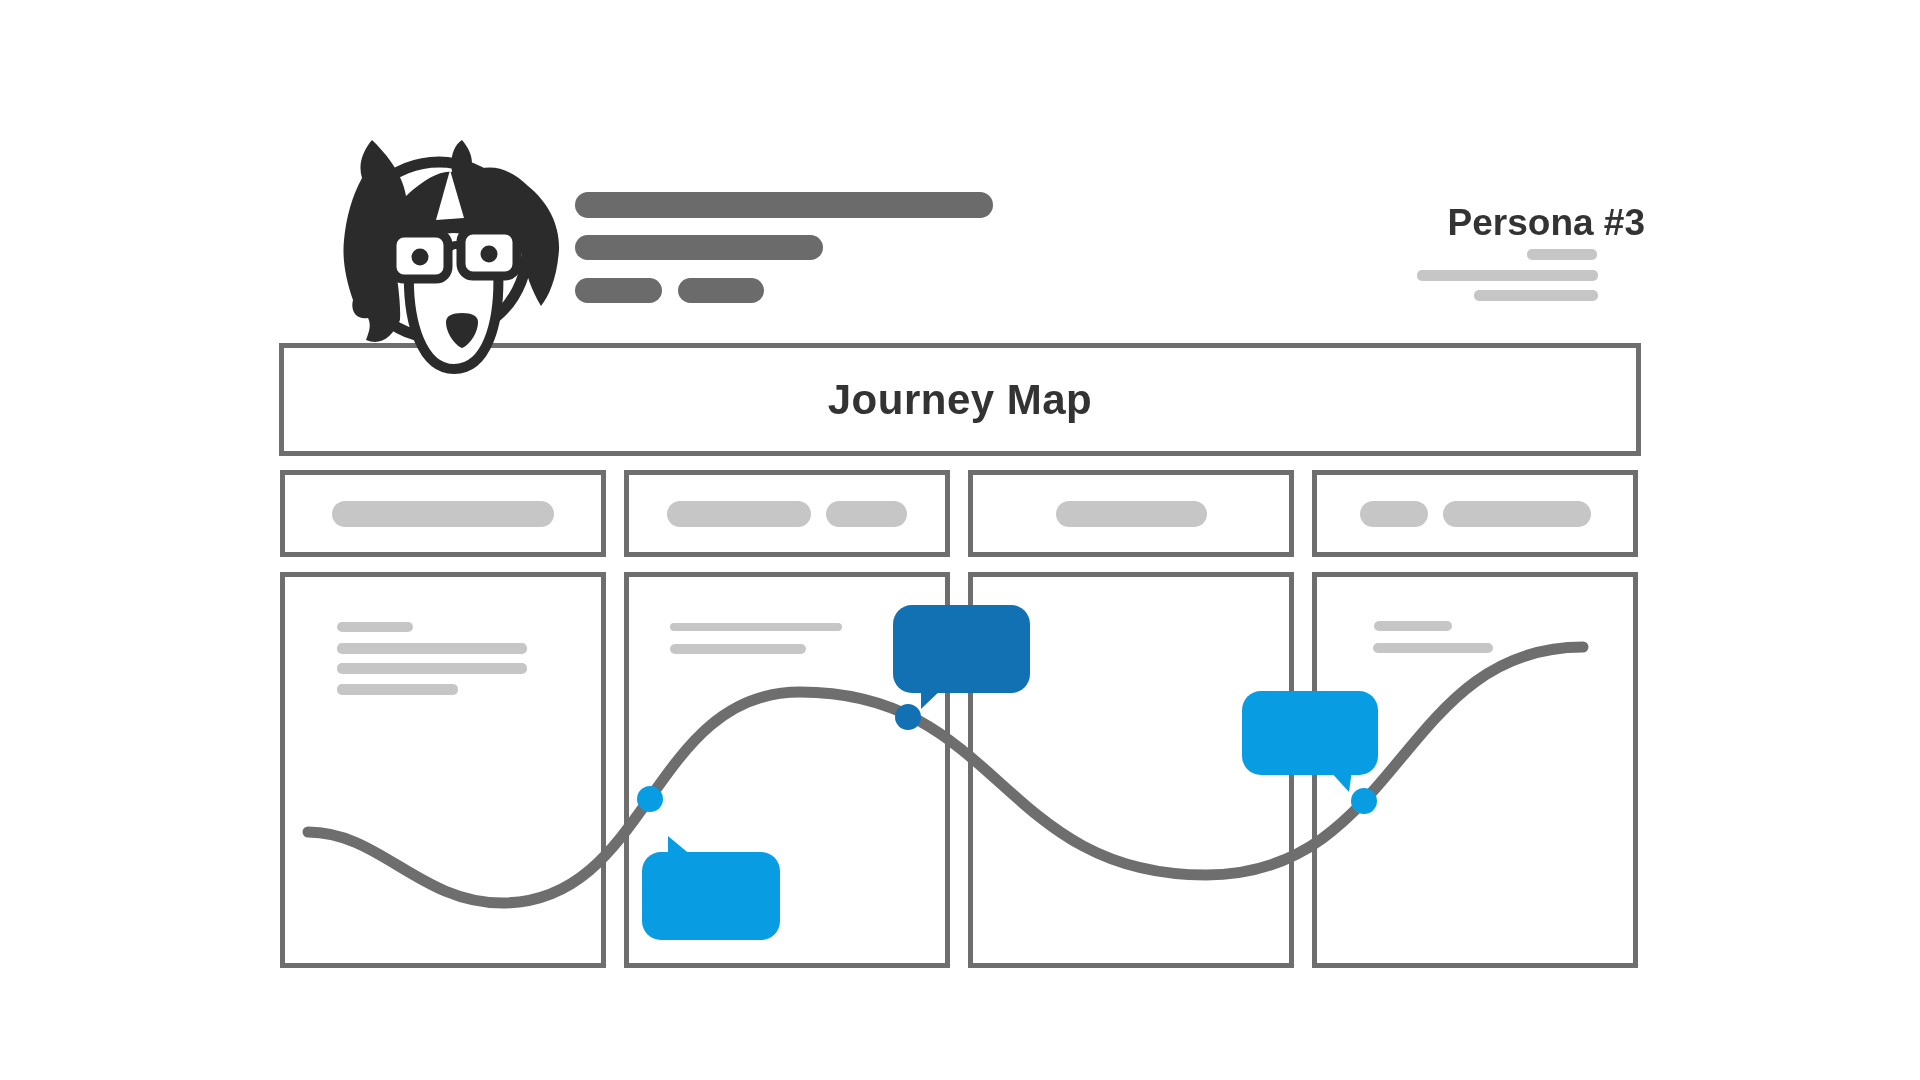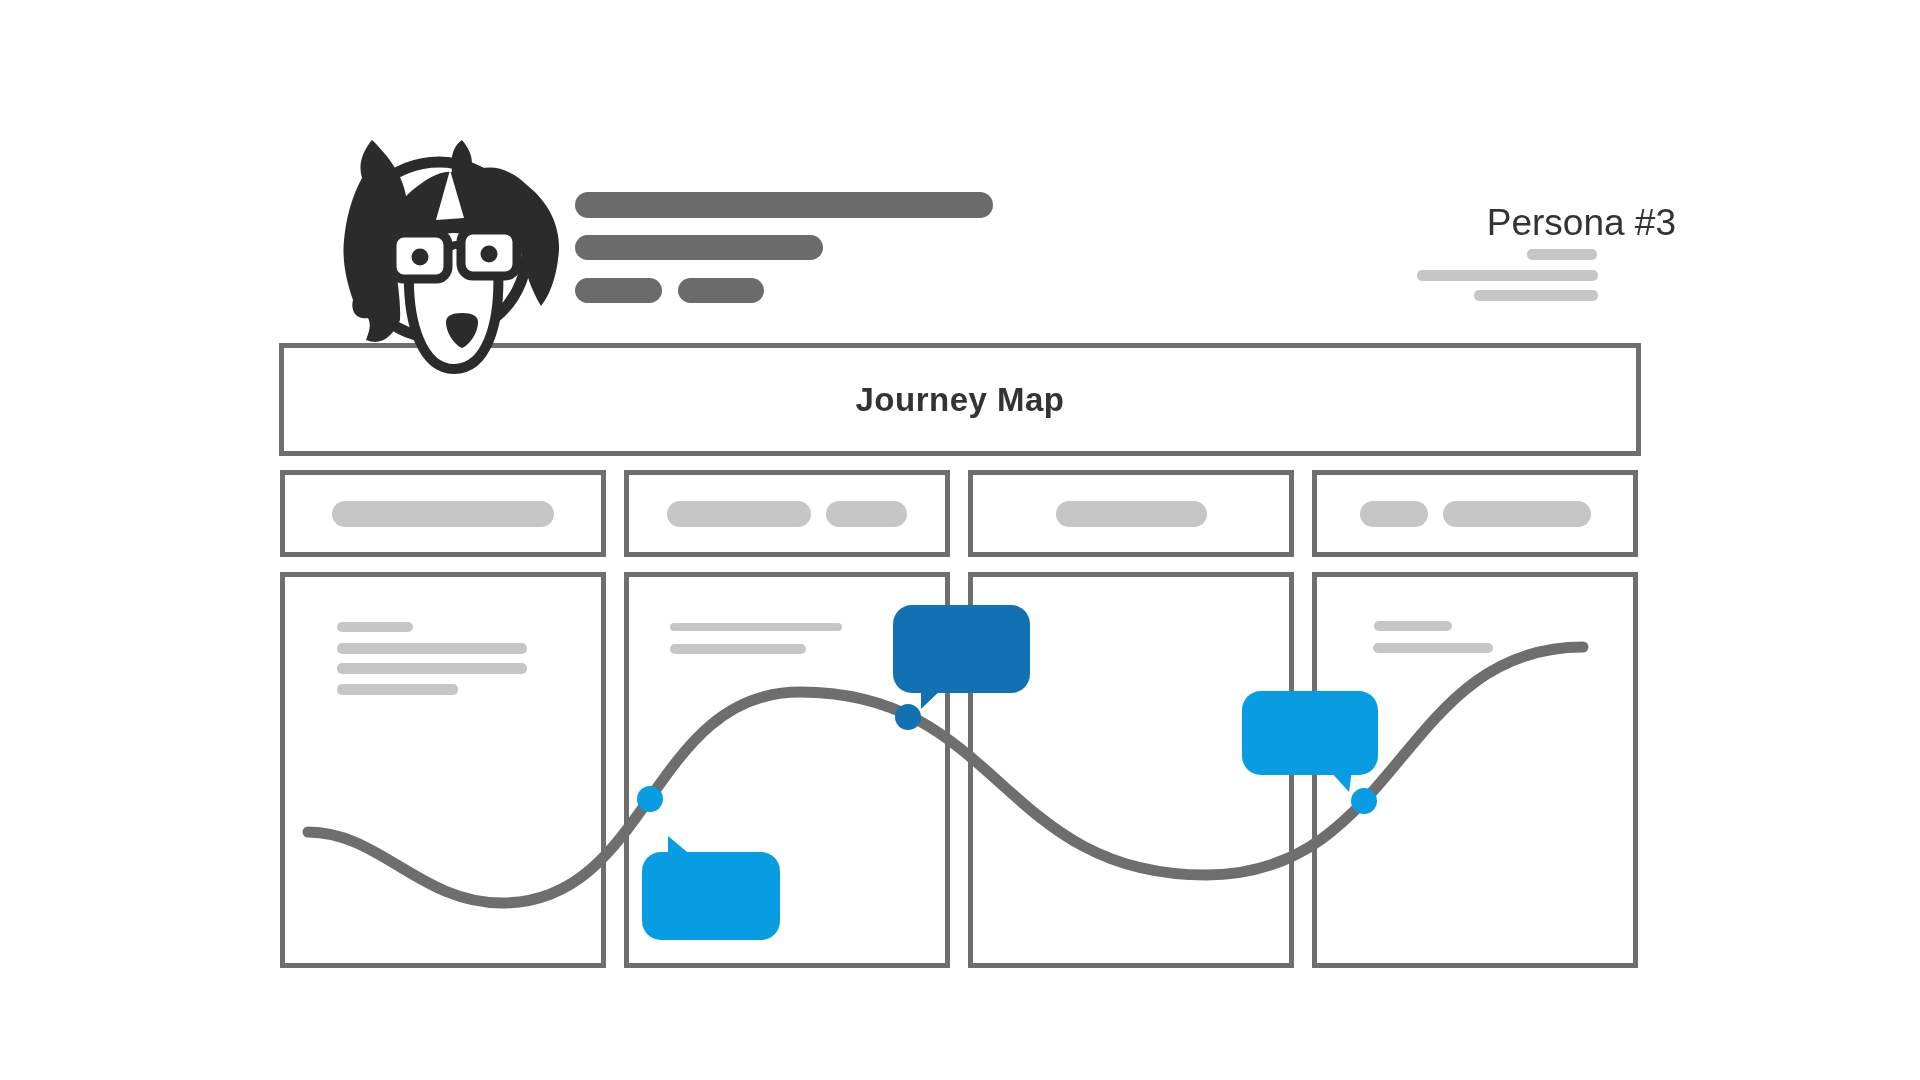--- a/index.html
+++ b/index.html
@@ -4,33 +4,33 @@
 <style>
   html,body{margin:0;padding:0;background:#ffffff;}
   body{width:1920px;height:1080px;overflow:hidden;
        font-family:"Liberation Sans","DejaVu Sans",sans-serif;}
   .canvas{position:relative;width:1920px;height:1080px;background:#fff;}
 
   
   .frame{position:absolute;background:#fff;border:5px solid var(--border-gray);box-sizing:border-box;}
   .title-box{left:279px;top:343px;width:1362px;height:113px;
              display:flex;align-items:center;justify-content:center;}
-  .title-text{font-size:33px;font-weight:700;color:var(--text-dark);letter-spacing:.5px;}
+  .title-text{font-size:42px;font-weight:700;color:var(--text-dark);letter-spacing:.5px;}
 
   .hdr{top:470px;height:87px;width:326px;display:flex;align-items:center;justify-content:center;gap:15px;}
   .col{top:572px;height:396px;width:326px;}
 
   
   .bar{position:absolute;border-radius:13px;background:var(--bar-dark);}
   .pill{height:26px;border-radius:13px;background:var(--bar-light);}
   .line{position:absolute;border-radius:5px;background:var(--bar-light);}
 
   
-  .persona-label{position:absolute;left:1476px;top:202px;width:200px;text-align:right;
-                 font-size:37px;font-weight:400;color:var(--text-dark);}
+  .persona-label{position:absolute;left:1445px;top:202px;width:200px;text-align:right;
+                 font-size:37px;font-weight:700;color:var(--text-dark);}
 
   
   .overlay{position:absolute;left:0;top:0;width:1920px;height:1080px;pointer-events:none;}
 </style>
 </head>
 <body>
 
 <div class="canvas">
 
   <div>

